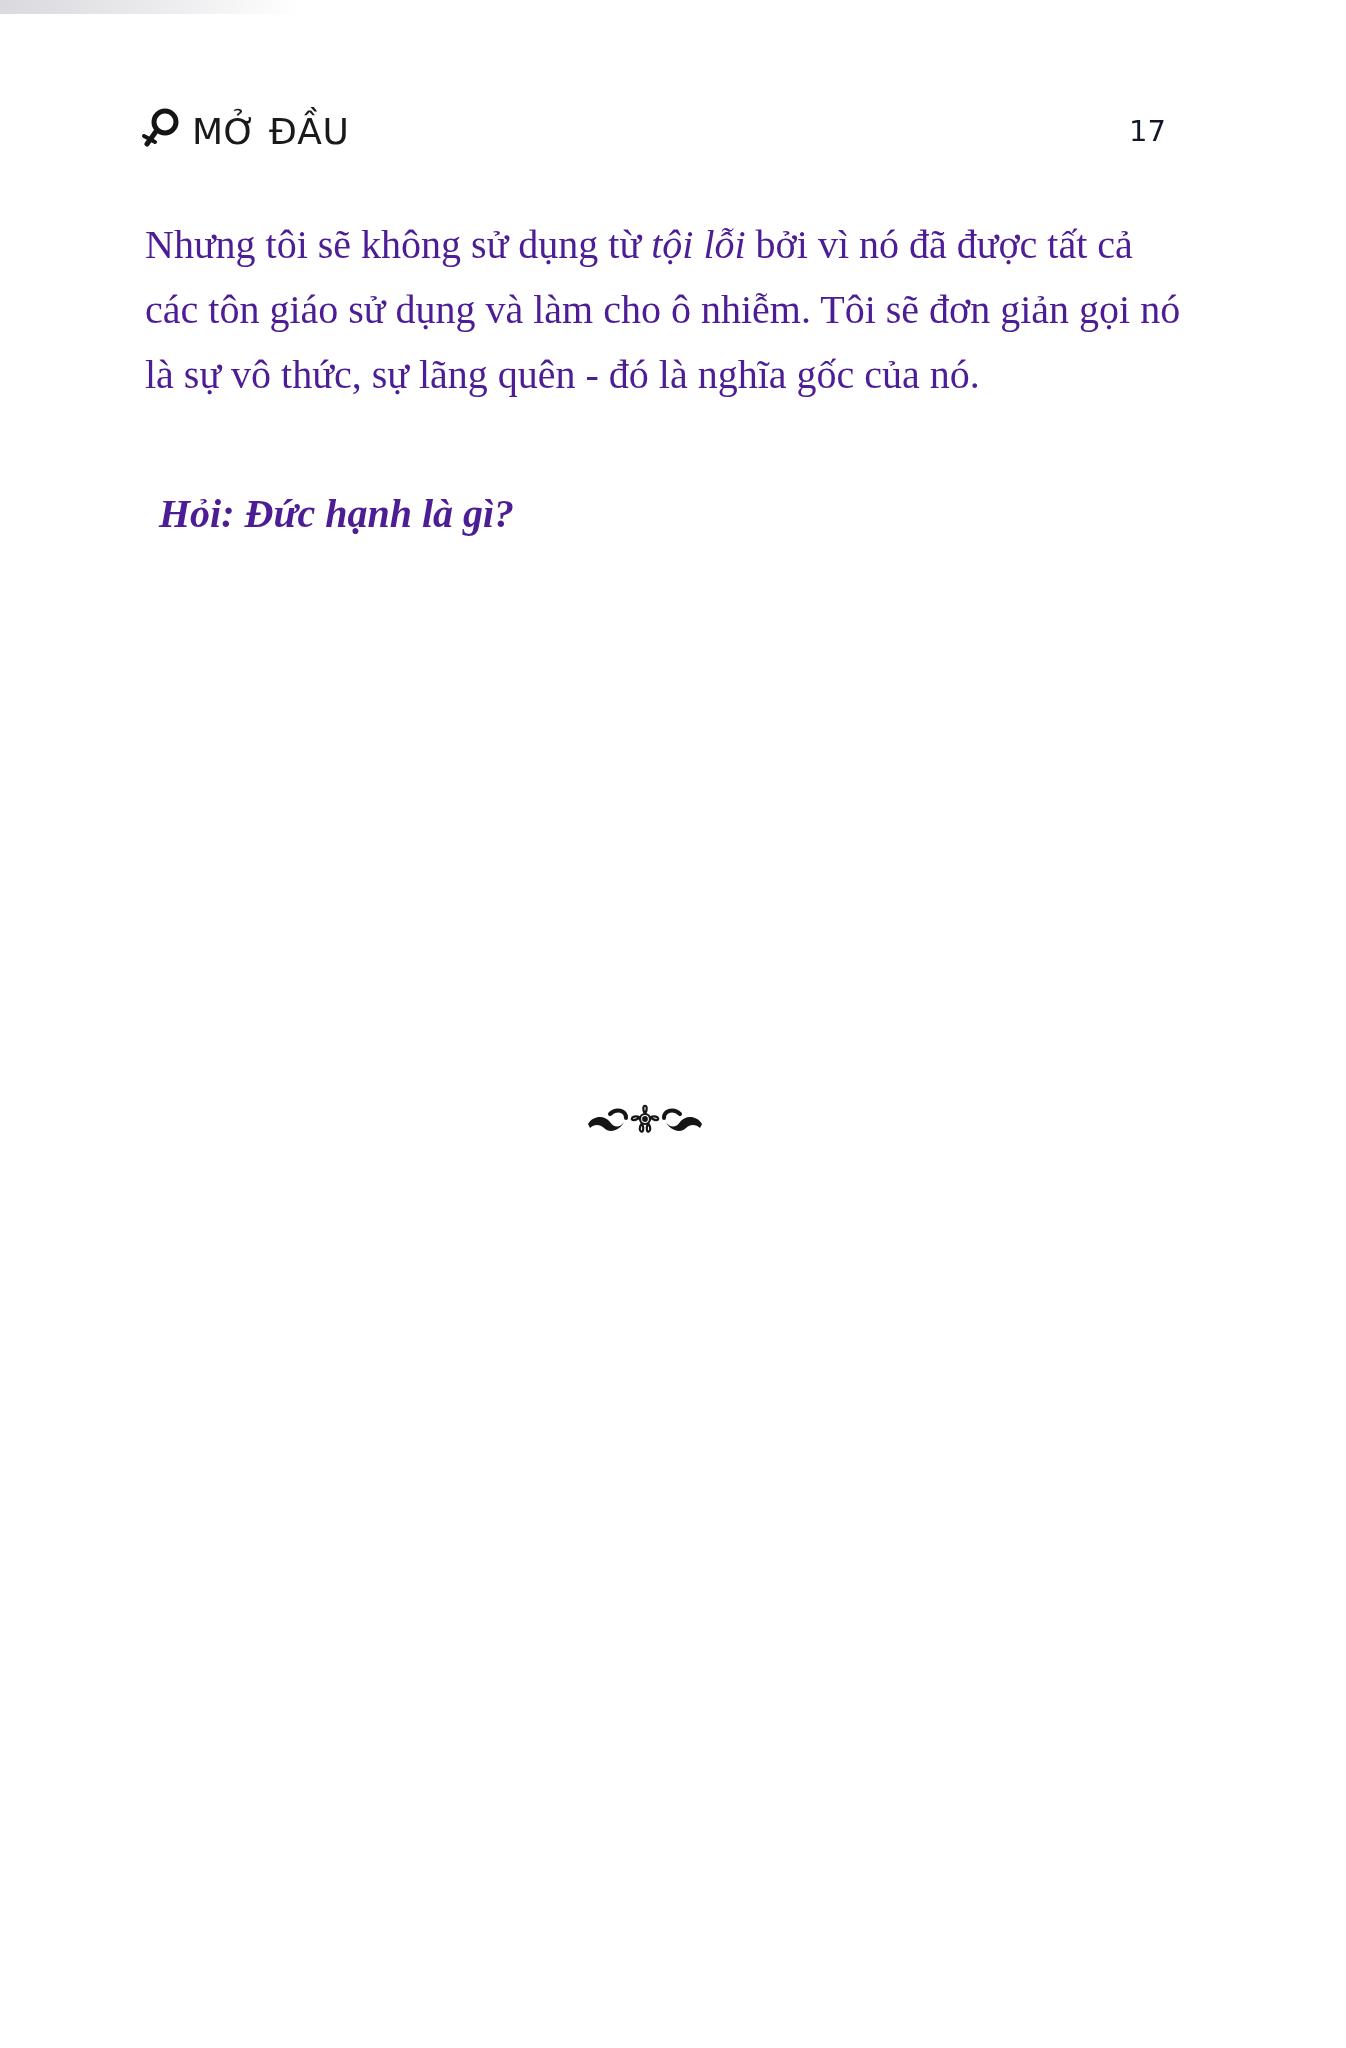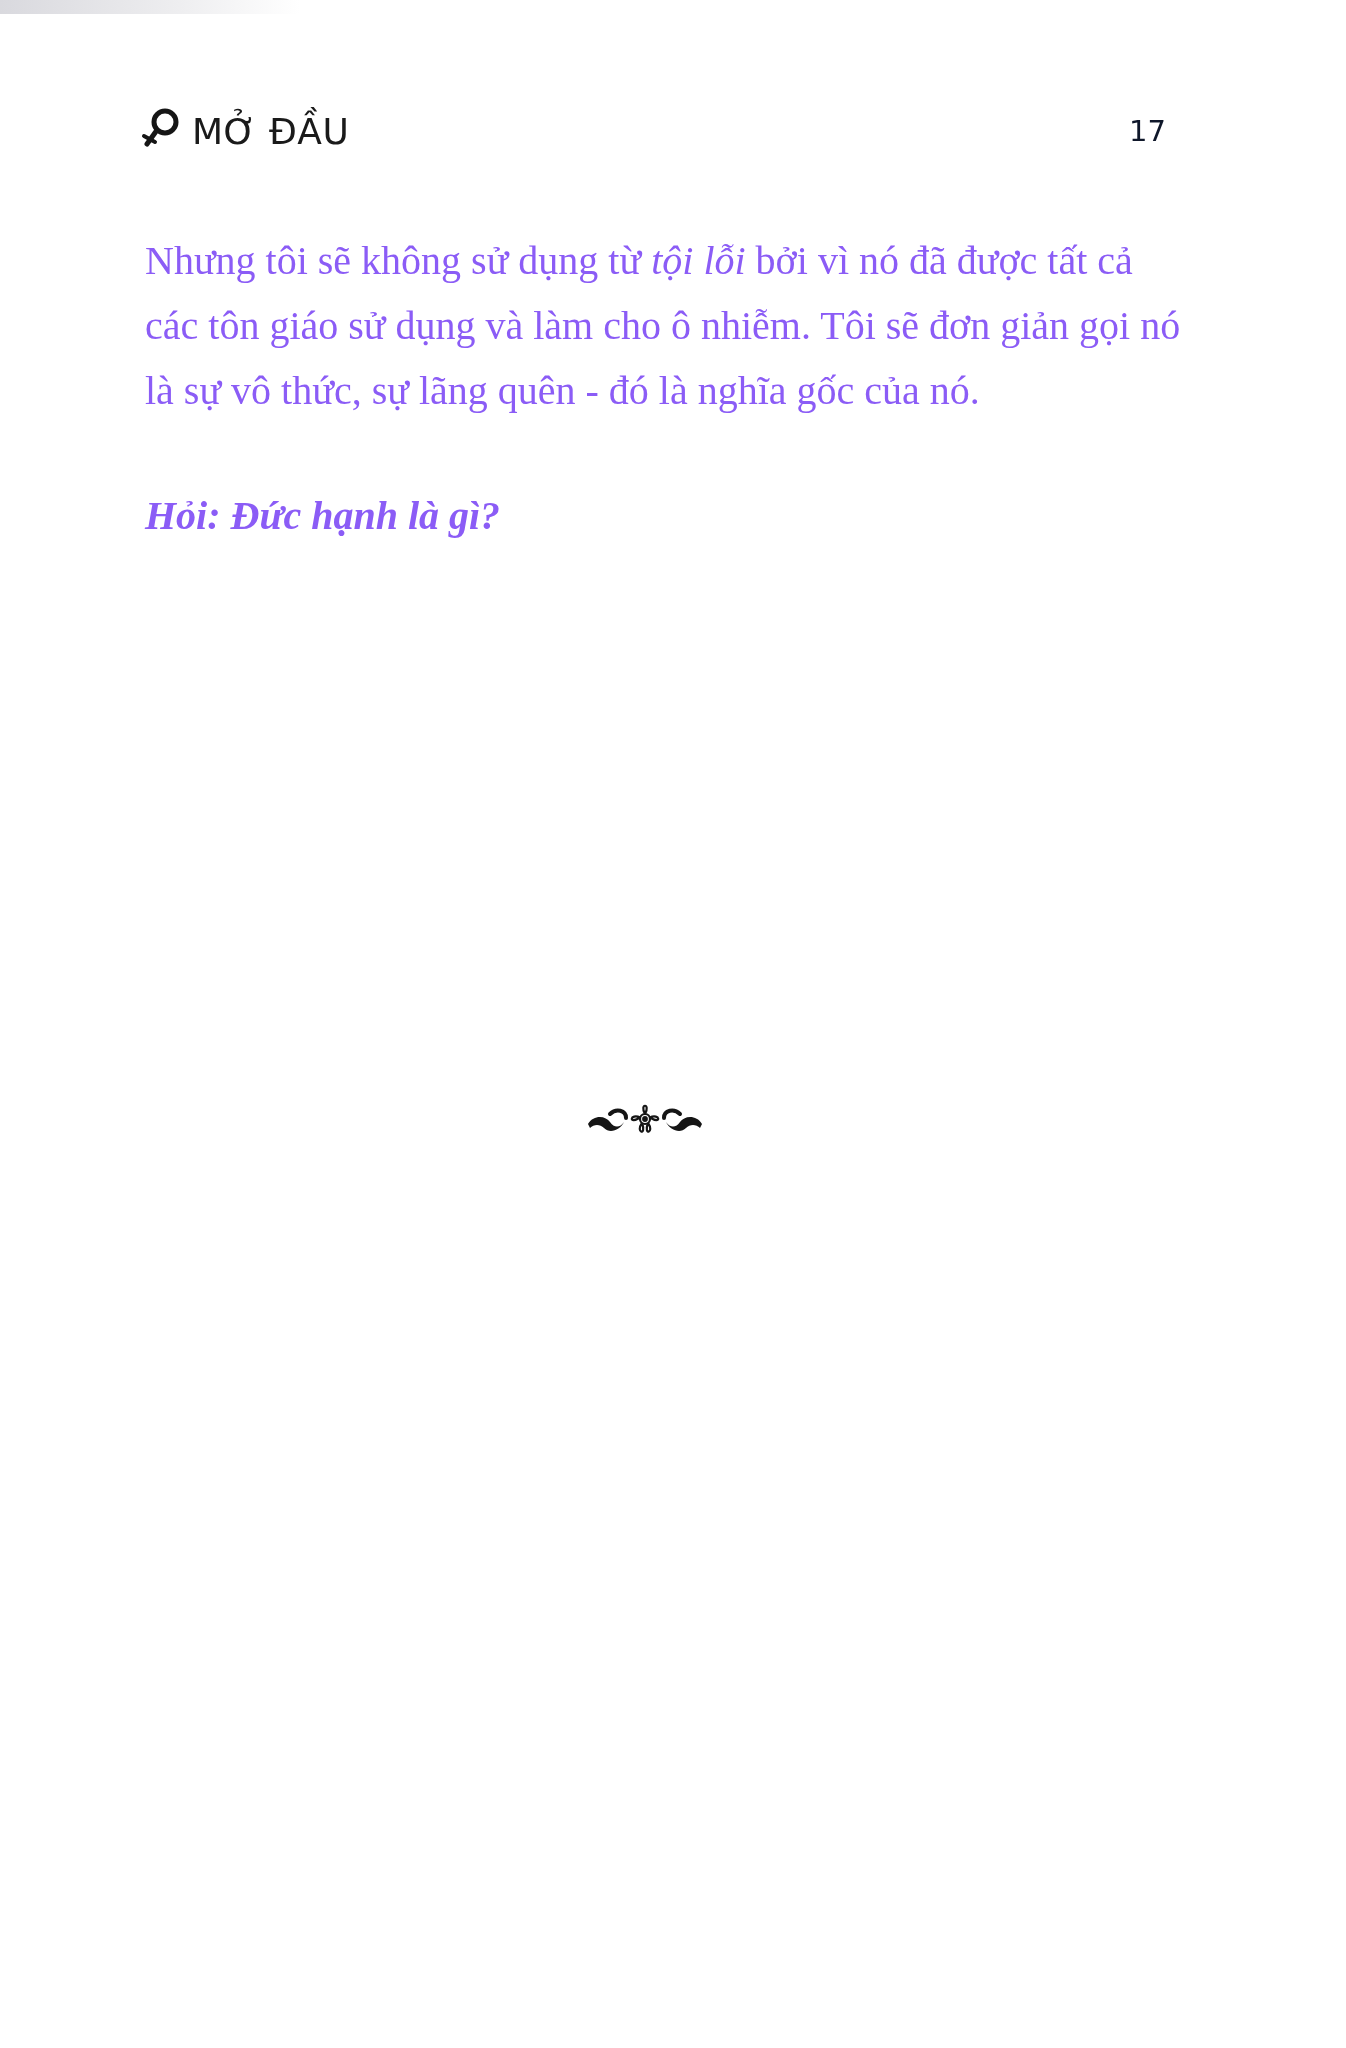--- a/index.html
+++ b/index.html
@@ -24,27 +24,27 @@
   .chapter-title {
     font-family: "DejaVu Sans", sans-serif;
     font-size: 36px; letter-spacing: 0.5px; color: #1a1a1a; font-weight: 500;
     margin-top: 4px;
   }
   .page-number {
     position: absolute; right: 0; top: 8px;
     font-family: "DejaVu Sans", sans-serif; font-size: 29px; color: #0f172a;
   }
   .body-text {
-    position: absolute; left: 145px; top: 228px; width: 1040px;
+    position: absolute; left: 145px; top: 212px; width: 1040px;
     font-family: "Liberation Serif", serif;
-    font-size: 40px; line-height: 65px; color: #8b5cf6;
+    font-size: 40px; line-height: 65px; color: #4c1d95;
   }
   .para { margin: 0; }
   .q {
-    font-weight: bold; font-style: italic; margin: 0;
+    font-weight: bold; font-style: italic; margin: 14px;
   }
   .gap-lg { height: 60px; }
   .gap-sm { height: 18px; }
   .ornament {
     position: absolute; left: 580px; top: 1100px; width: 130px; height: 40px;
   }
 </style>
 </head>
 <body>
 

